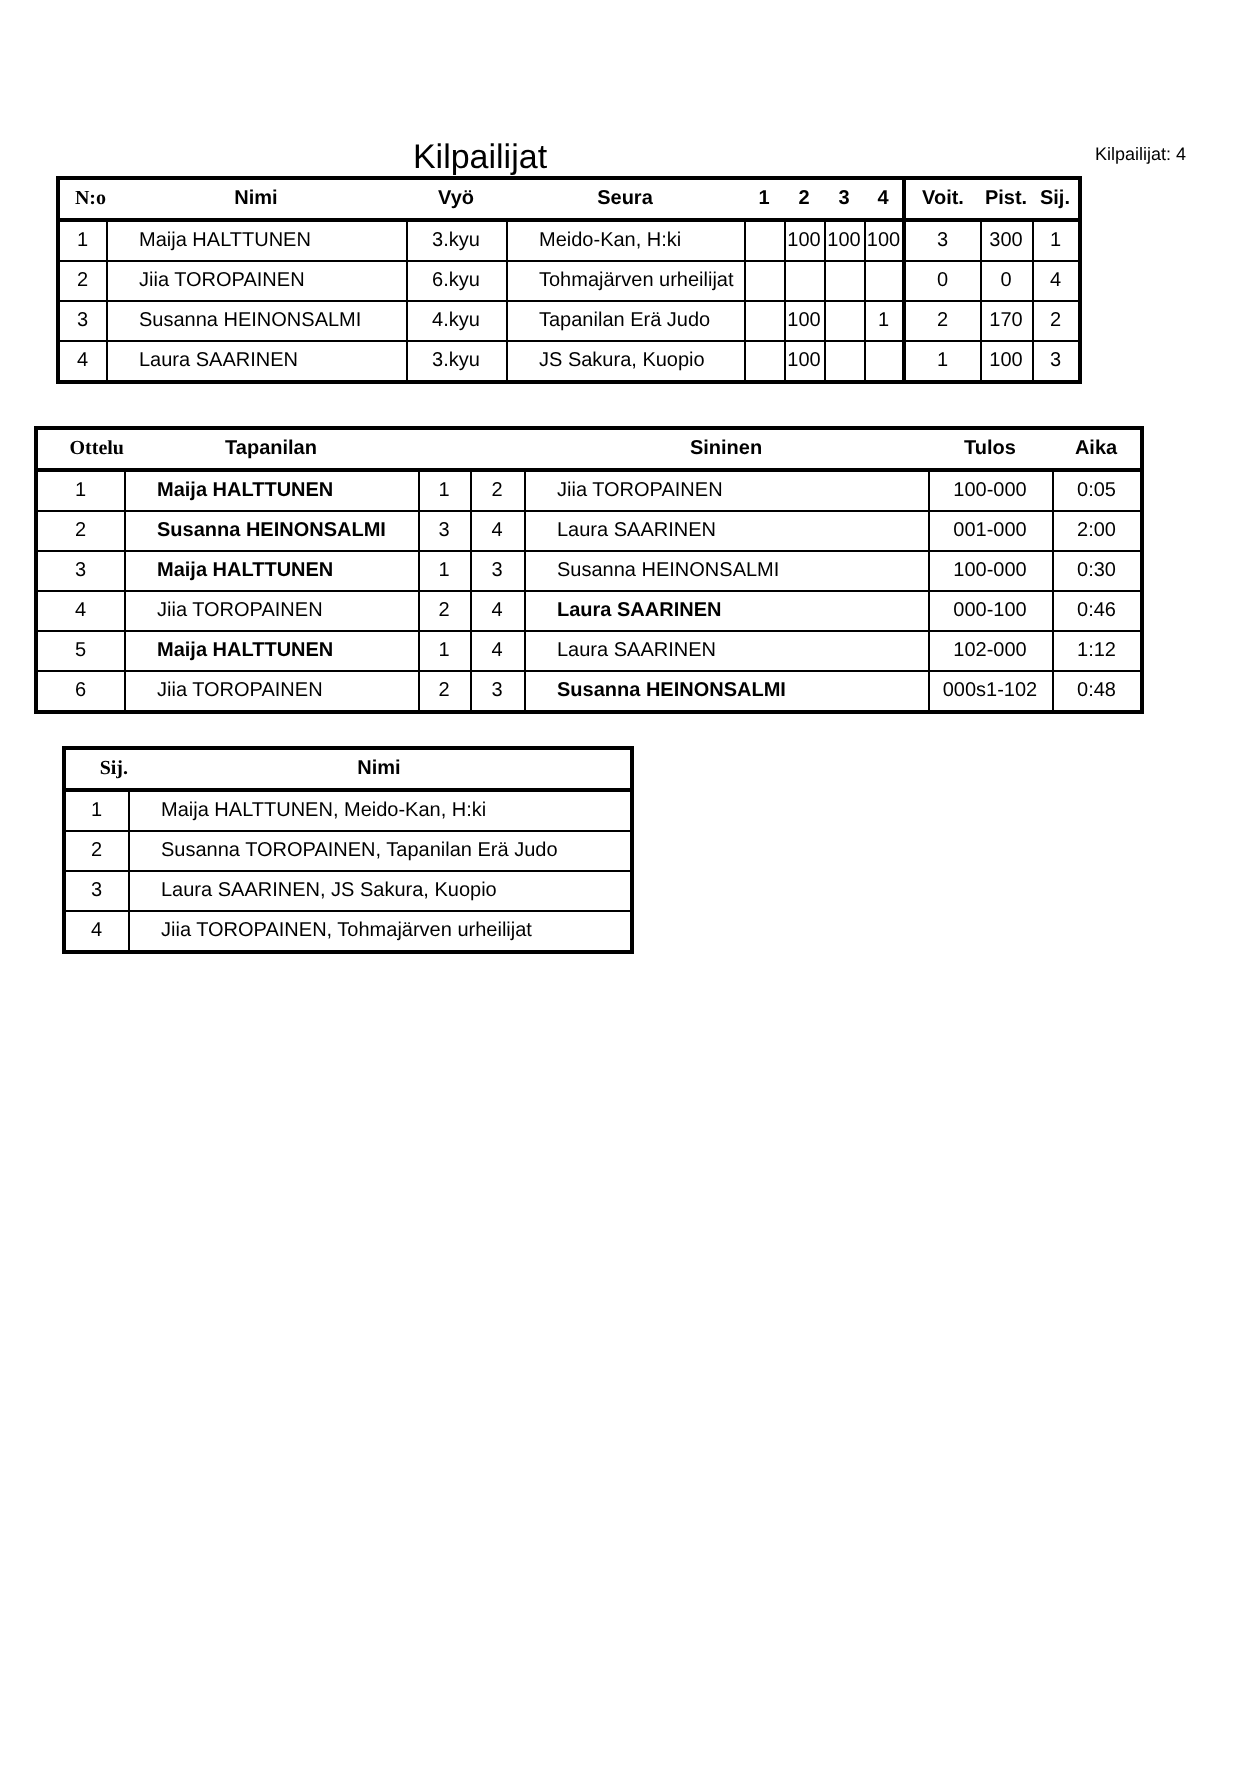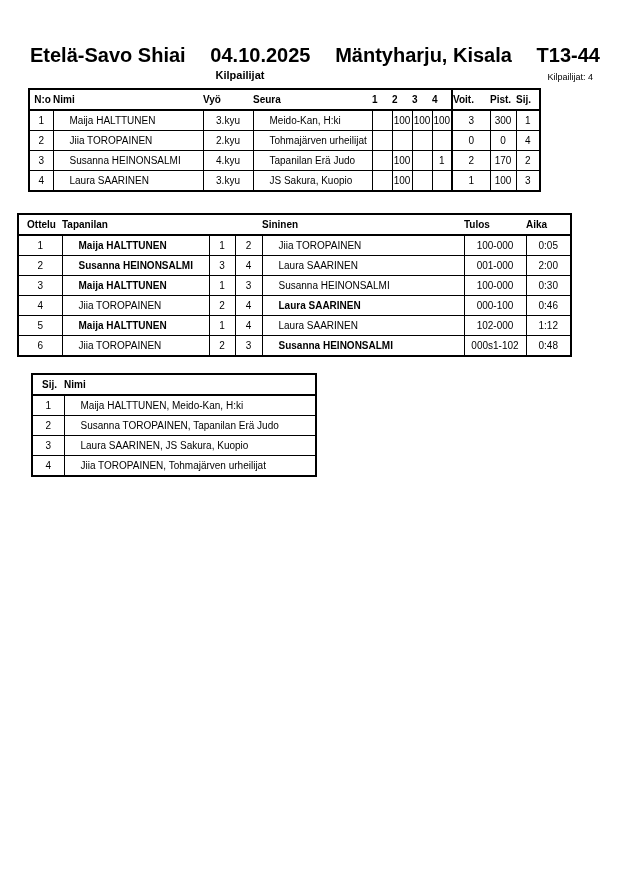--- a/index.html
+++ b/index.html
@@ -18,22 +18,22 @@
     left: 30px;
     width: 570px;
     display: flex;
     justify-content: space-between;
     font-size: 20px;
     font-weight: bold;
     white-space: nowrap;
   }
   .sec-title {
     position: absolute;
-    font-size: 11px;
-    font-weight: bold;
+    font-size: 17px;
+    font-weight: normal;
     text-align: center;
     white-space: nowrap;
   }
   .sec-kilpailijat { top: 69px; left: 120px; width: 240px; }
   .sec-ottelut    { top: 196px; left: 150px; width: 300px; }
   .sec-tulokset   { top: 353px; left: 58px;  width: 200px; }
   .count-label {
     position: absolute;
     top: 72px;
     right: 37px;
@@ -56,40 +56,34 @@
   }
   td {
     border: 1px solid #000;
     text-align: center;
   }
   th {
     border-left: none;
     border-right: none;
     border-bottom: 2px solid #000;
     font-weight: bold;
-    text-align: left;
-  }
-  th.hl { text-align: center; padding-left: 2px; }
+    text-align: center;
+  }
+  th.hl { text-align: right; padding-left: 2px; font-family: Liberation Serif, serif; }
   td.l  { text-align: left; padding-left: 16px; }
   .thickL { border-left: 2px solid #000 !important; margin-left: 42px; }
   .t1 { top: 88px;  left: 28px; }
   .t2 { top: 213px; left: 17px; }
   .t3 { top: 373px; left: 31px; }
 </style>
 </head>
 <body>
 
 <div class="page">
 
-  <div class="main-title">
-    <span>Etelä-Savo Shiai</span>
-    <span>04.10.2025</span>
-    <span>Mäntyharju, Kisala</span>
-    <span>T13-44</span>
-  </div>
 
   <div class="sec-title sec-kilpailijat">Kilpailijat</div>
   <div class="count-label">Kilpailijat: 4</div>
 
   <table class="t1">
     <colgroup>
       <col style="width:24px">
         <col style="width:150px">
         <col style="width:50px">
         <col style="width:119px">
@@ -126,21 +120,21 @@
         <td>100</td>
         <td>100</td>
         <td>100</td>
         <td class="thickL">3</td>
         <td>300</td>
         <td>1</td>
       </tr>
       <tr>
         <td>2</td>
         <td class="l">Jiia TOROPAINEN</td>
-        <td>2.kyu</td>
+        <td>6.kyu</td>
         <td class="l">Tohmajärven urheilijat</td>
         <td></td>
         <td></td>
         <td></td>
         <td></td>
         <td class="thickL">0</td>
         <td>0</td>
         <td>4</td>
       </tr>
       <tr>

